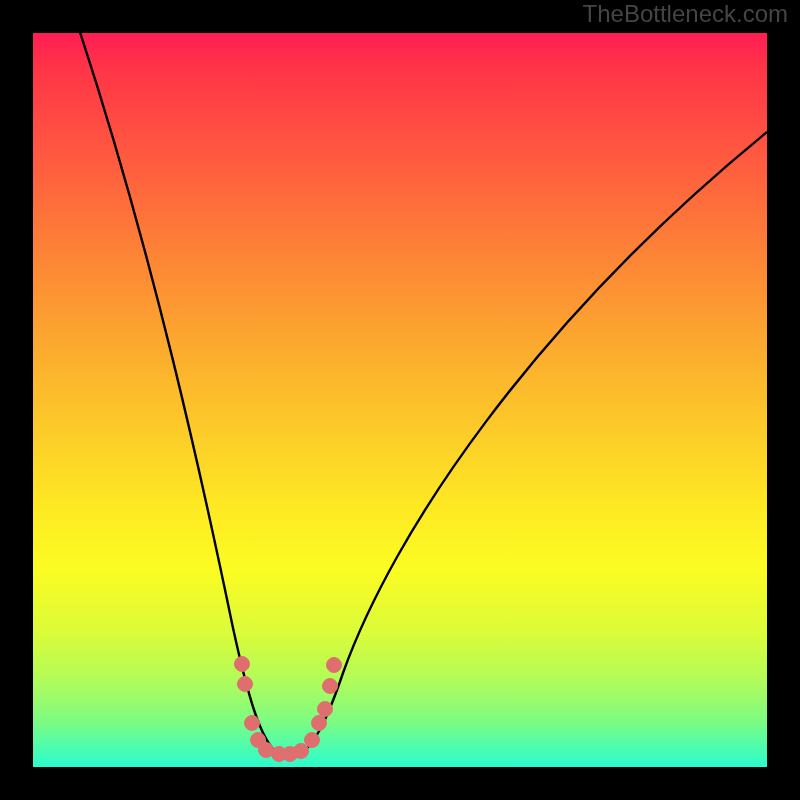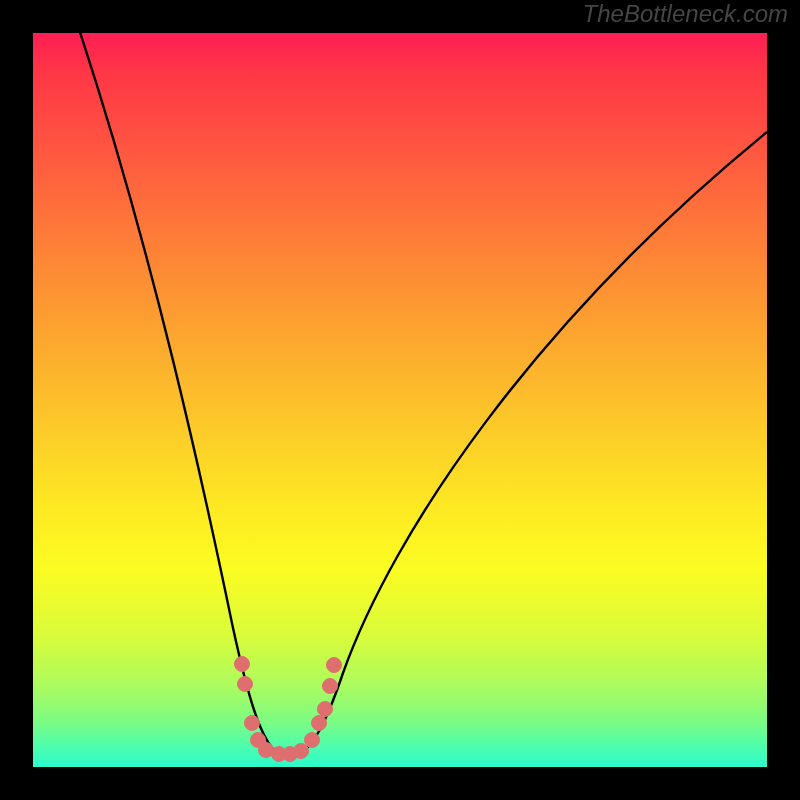--- a/index.html
+++ b/index.html
@@ -9,21 +9,20 @@
     height: 800px;
     overflow: hidden;
     background: #000;
     font-family: Arial, Helvetica, sans-serif;
   }
   .frame {
     position: relative;
     width: 800px;
     height: 800px;
     background: #000;
-    font-style: italic;
   }
   .watermark {
     position: absolute;
     top: 0;
     right: 12px;
     color: #454545;
     font-size: 24px;
     font-weight: 500;
     letter-spacing: 0;
     z-index: 5;

